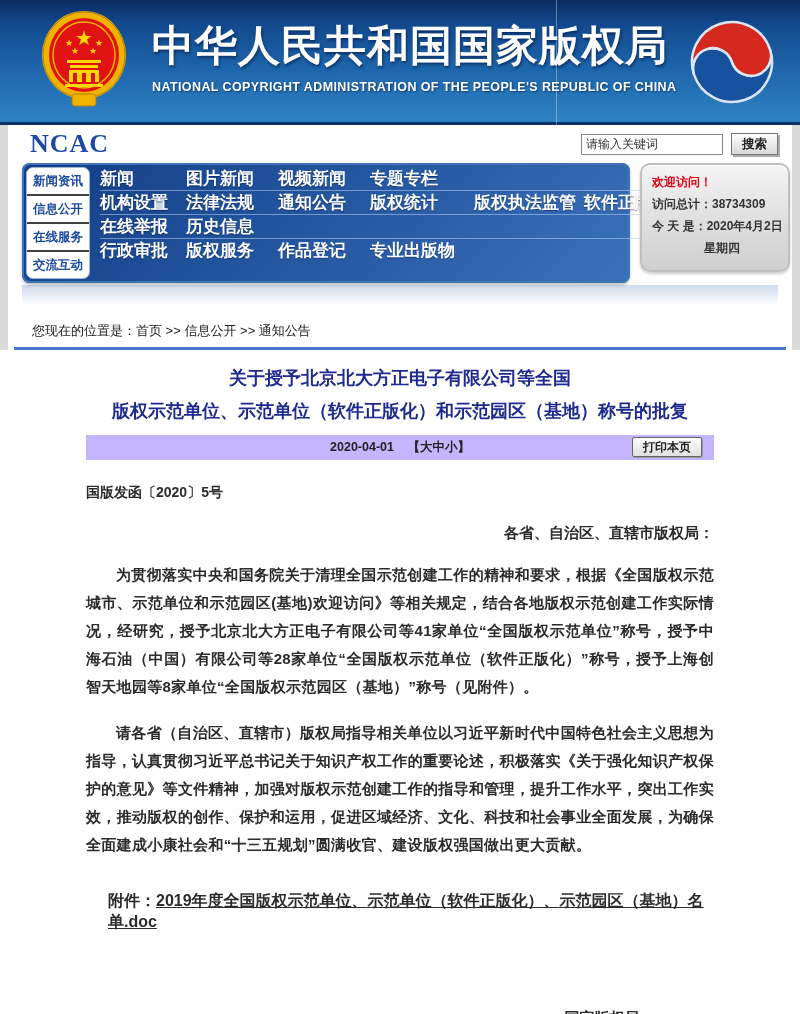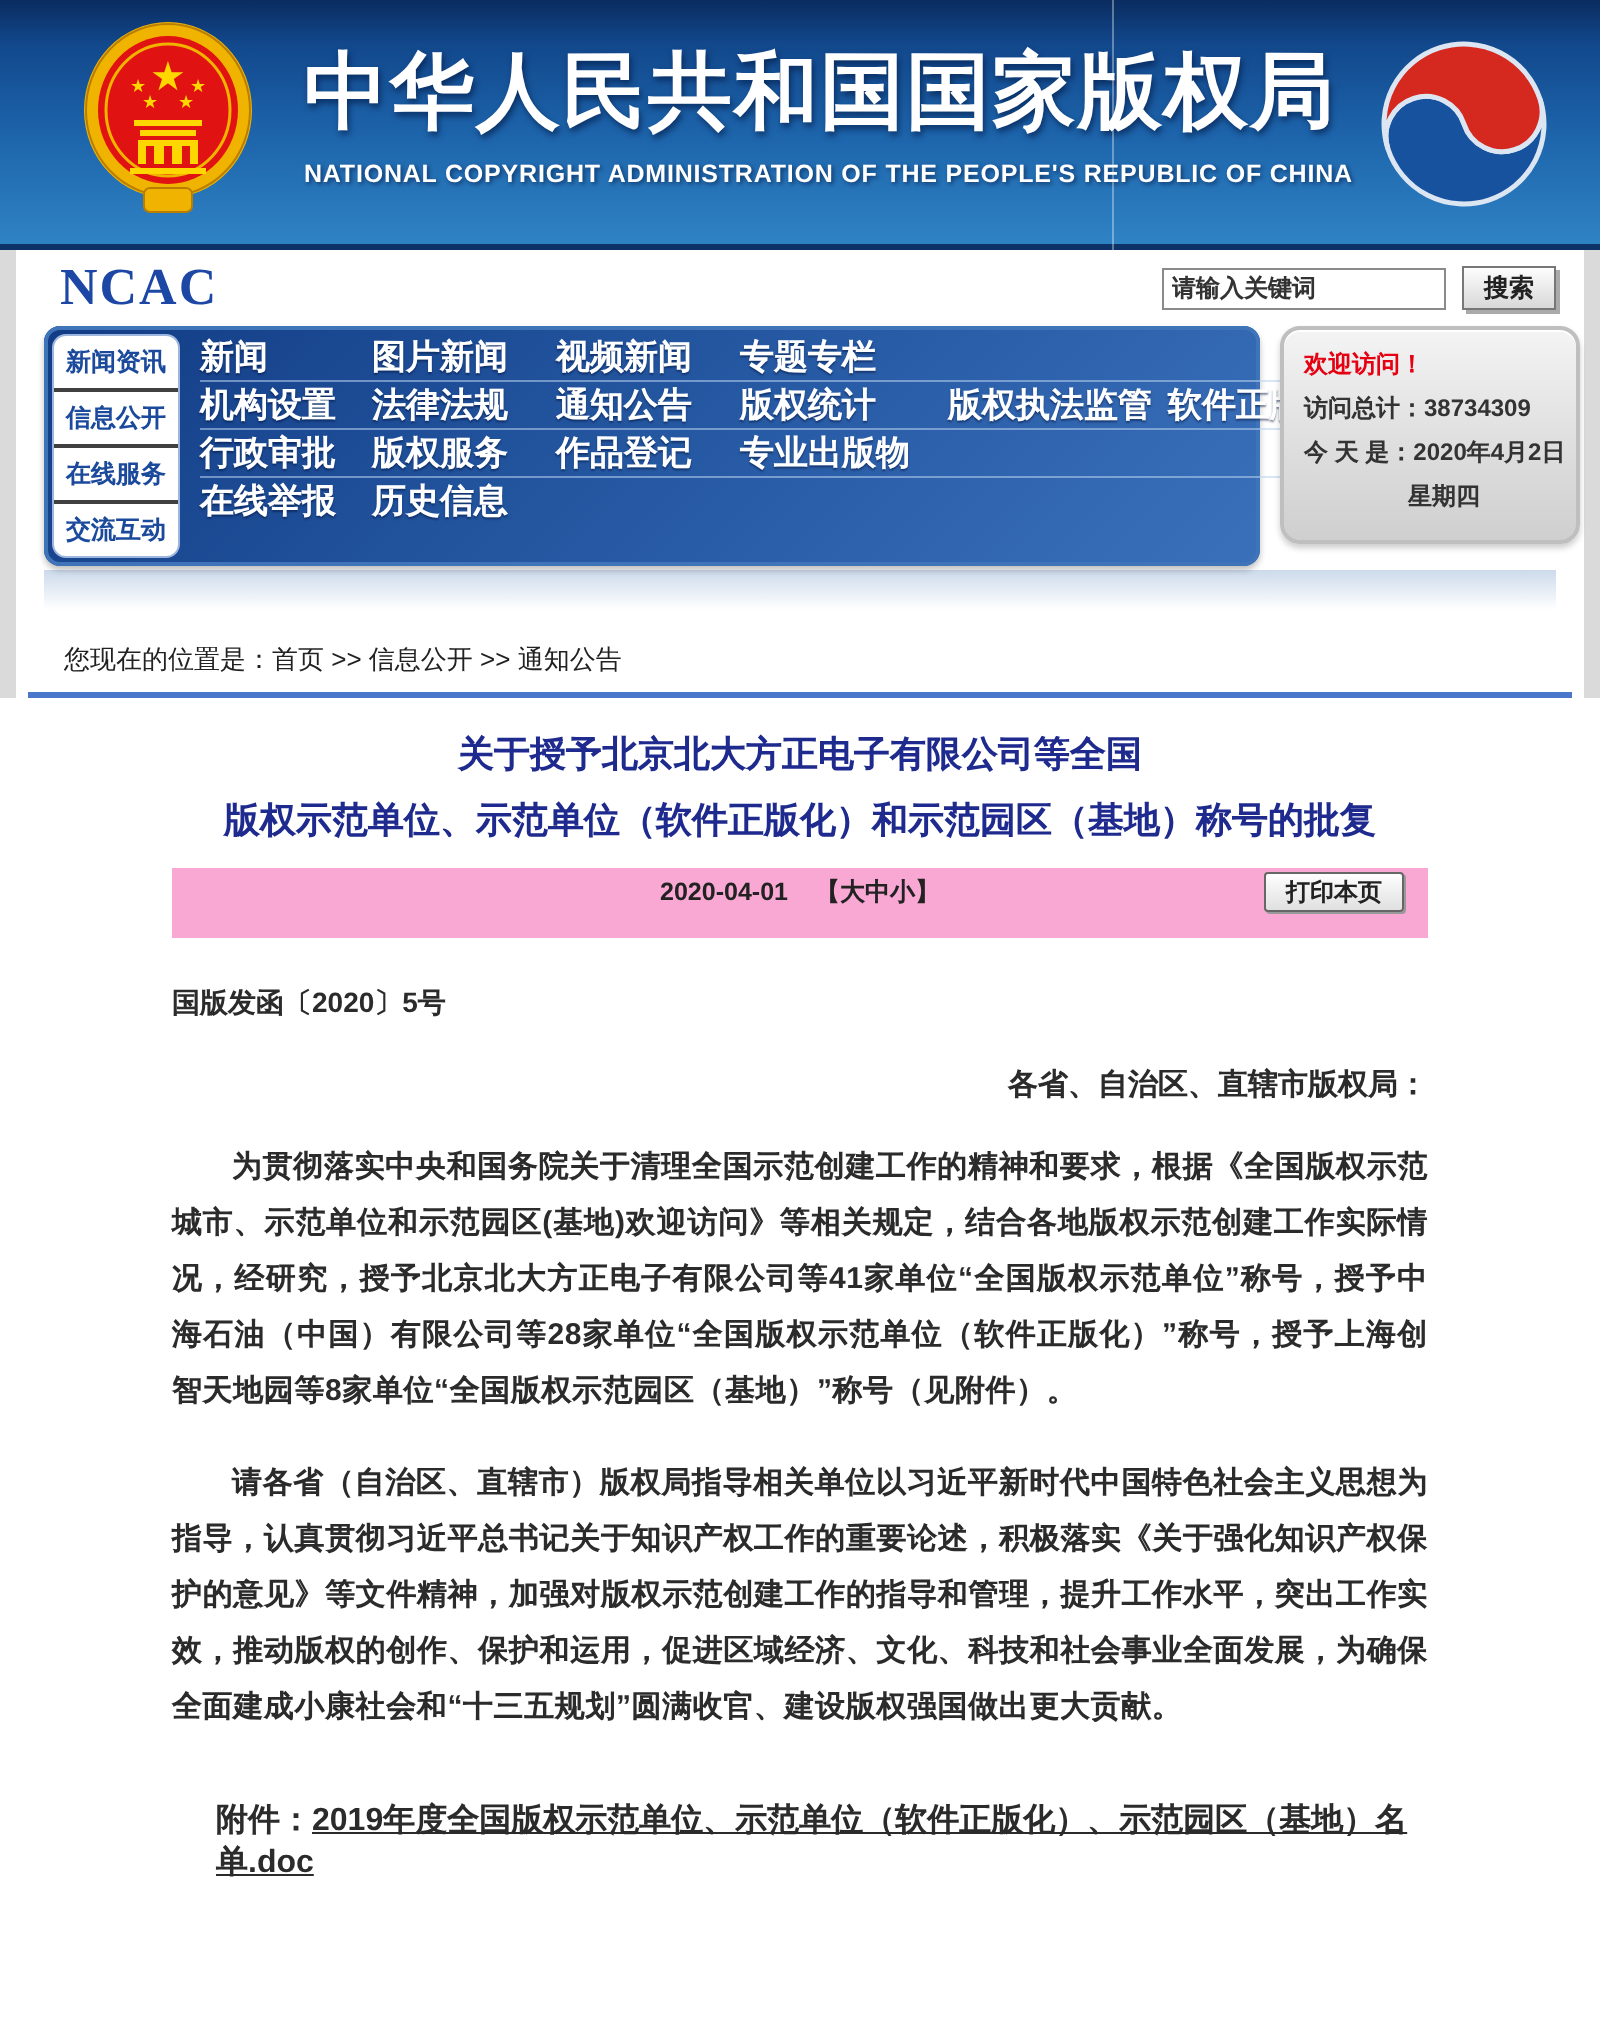--- a/index.html
+++ b/index.html
@@ -22,21 +22,21 @@
   .swirl { position:absolute; right:18px; top:12px; }
 
   
   .mid-wrap { border-left:8px solid #dadada; border-right:8px solid #dadada; background:#fff; }
   .band-top { height:38px; display:flex; align-items:center; justify-content:space-between;
     padding:0 14px 0 22px; }
   .ncac { font-family:"Liberation Serif","DejaVu Serif",serif; font-size:26px; font-weight:bold;
     color:#1d47a5; letter-spacing:1px; cursor:pointer; }
   .search-area { display:flex; align-items:center; gap:8px; }
   .search-input { width:142px; height:21px; border:1px solid #8a8a8a; font-size:12px;
-    padding:1px 4px; color:#333; font-weight:bold; font-family:inherit; }
+    padding:1px 4px; color:#333; font-weight:normal; font-family:inherit; }
   .search-btn { height:22px; padding:1px 10px; font-size:12.5px; font-weight:bold; color:#222;
     background:linear-gradient(180deg,#fdfdfd,#d8d8d8); border:1px solid #777;
     box-shadow:2px 2px 0 #aaa; cursor:pointer; font-family:inherit; }
 
   .band-main { display:flex; align-items:flex-start; padding:0 4px 0 14px; gap:10px; }
   .nav-panel { width:608px; border-radius:8px; padding:4px 10px 4px 4px; display:flex; gap:10px;
     background:linear-gradient(135deg,#123c85 0%,#23559f 45%,#3a70ba 100%);
     box-shadow:inset 0 0 0 2px #3f74b8, 0 2px 3px rgba(0,0,0,.25); }
   .tab-stack { width:64px; background:#fff; border-radius:7px; overflow:hidden; flex:none;
     border:1px solid #9db6dd; }
@@ -63,21 +63,21 @@
   
   .breadcrumb-bar { margin:6px 6px 0; padding:10px 0 7px 18px;
     border-bottom:3px solid #4a77cc; }
   .breadcrumb { font-size:13px; font-weight:normal; color:#222; }
   .crumb-link { cursor:pointer; }
 
   
   .article { width:628px; margin:0 auto; padding-top:12px; }
   .art-title { text-align:center; font-size:18px; line-height:33px; font-weight:bold;
     color:#1f2a8e; }
-  .meta-bar { position:relative; height:35px; margin-top:7px; background:#f9a8d4; }
+  .meta-bar { position:relative; height:25px; margin-top:7px; background:#c4b5fd; }
   .meta-center { position:absolute; left:0; right:0; top:4px; text-align:center;
     font-size:12.5px; font-weight:bold; color:#222; }
   .font-size-widget { cursor:pointer; margin-left:10px; }
   .print-btn { position:absolute; right:12px; top:2px; height:20px; padding:0 10px;
     font-size:12px; font-weight:bold; color:#222; background:linear-gradient(180deg,#fefefe,#e0e0e0);
     border:1px solid #666; border-radius:2px; box-shadow:1px 1px 0 #999; cursor:pointer;
     font-family:inherit; }
   .doc-number { margin-top:24px; text-align:left; font-size:14px; font-weight:bold; color:#2b2b2b; }
   .salutation { margin-top:22px; font-size:15px; font-weight:bold; color:#2b2b2b;text-align:right; }
   .article p { margin-top:18px; font-size:15px; font-weight:bold; color:#2b2b2b;
@@ -159,32 +159,32 @@
           </div>
           <div class="menu-row">
             <span class="menu-item">机构设置</span>
             <span class="menu-item">法律法规</span>
             <span class="menu-item">通知公告</span>
             <span class="menu-item">版权统计</span>
             <span class="menu-item">版权执法监管</span>
             <span class="menu-item">软件正版化</span>
           </div>
           <div class="menu-row">
+            <span class="menu-item">在线举报</span>
+            <span class="menu-item">历史信息</span>
+            <span class="menu-item"></span>
+            <span class="menu-item"></span>
+            <span class="menu-item"></span>
+            <span class="menu-item"></span>
+          </div>
+          <div class="menu-row">
             <span class="menu-item">行政审批</span>
             <span class="menu-item">版权服务</span>
             <span class="menu-item">作品登记</span>
             <span class="menu-item">专业出版物</span>
-            <span class="menu-item"></span>
-            <span class="menu-item"></span>
-          </div>
-          <div class="menu-row">
-            <span class="menu-item">在线举报</span>
-            <span class="menu-item">历史信息</span>
-            <span class="menu-item"></span>
-            <span class="menu-item"></span>
             <span class="menu-item"></span>
             <span class="menu-item"></span>
           </div>
         </div>
       </nav>
 
       <aside class="visitor-box">
         <div class="vb-line vb-welcome">欢迎访问！</div>
         <div class="vb-line">访问总计：38734309</div>
         <div class="vb-line">今 天 是：2020年4月2日</div>

